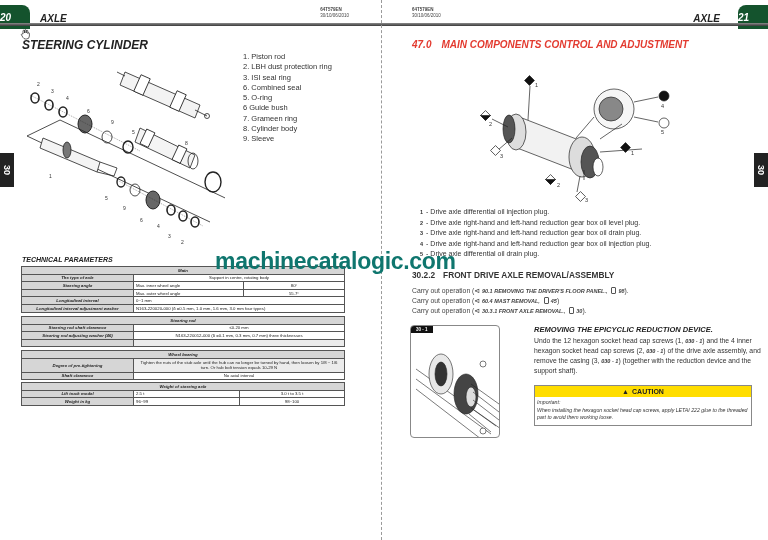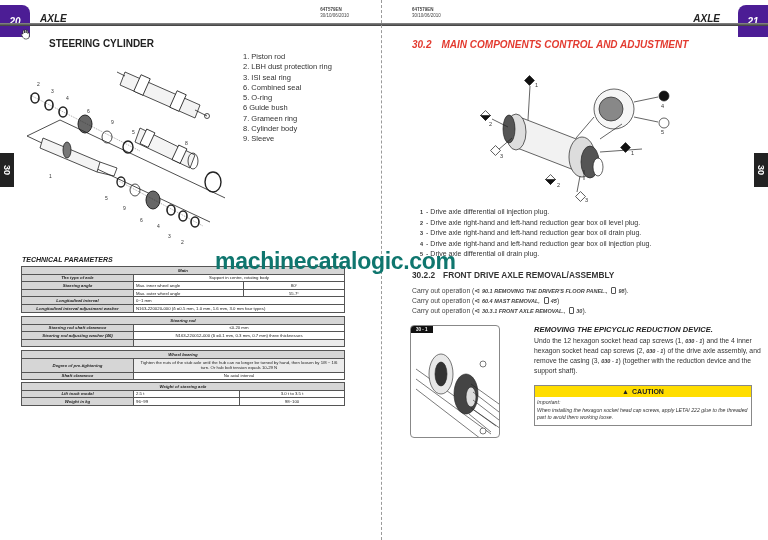--- a/index.html
+++ b/index.html
@@ -9,40 +9,40 @@
   .page { position: absolute; top: 0; height: 540px; width: 384px; background: #fff; }
   .page-left { left: 0; }
   .page-right { left: 384px; }
 
   .divider { position: absolute; left: 381px; top: 0; height: 540px; width: 0; border-left: 1px dashed #9a9a9a; }
 
   
   .hdr-line { position: absolute; top: 23px; height: 3px; background: linear-gradient(to bottom, #8a8a8a, #3a3a3a); }
   .page-left .hdr-line { left: 0; width: 384px; }
   .page-right .hdr-line { left: 0; width: 384px; }
-  .pg-tab { position: absolute; top: 5px; width: 30px; height: 32px; background: #4c1d95; color: #fff; font-weight: bold; font-style: italic; font-size: 10px; display: flex; align-items: center; justify-content: center; }
+  .pg-tab { position: absolute; top: 5px; width: 30px; height: 24px; background: #14532d; color: #fff; font-weight: bold; font-style: italic; font-size: 10px; display: flex; align-items: center; justify-content: flex-start; }
   .page-left .pg-tab { left: 0; border-top-right-radius: 8px; }
   .page-right .pg-tab { right: 0; border-top-left-radius: 8px; }
   .hdr-title { position: absolute; top: 13px; font-weight: bold; font-style: italic; font-size: 10px; color: #222; }
   .page-left .hdr-title { left: 40px; }
   .page-right .hdr-title { right: 48px; }
   .docref { position: absolute; top: 7px; font-size: 4.5px; line-height: 6px; color: #444; }
   .page-left .docref { right: 35px; text-align: left; }
   .page-right .docref { left: 28px; }
   .docref b { display: block; font-weight: bold; }
 
   
   .ch-tab { position: absolute; top: 153px; width: 14px; height: 34px; background: #222; color: #fff; font-weight: bold; font-size: 9px; display: flex; align-items: center; justify-content: center; }
   .ch-tab span { transform: rotate(90deg); display: block; }
   .page-left .ch-tab { left: 0; }
   .page-right .ch-tab { right: 0; }
 
   
   .hand-icon { position: absolute; left: 20px; top: 28px; width: 12px; height: 12px; }
-  .sec-title-left { position: absolute; left: 22px; top: 38px; font-weight: bold; font-size: 10px; color: #222; margin-left: 27px; }
+  .sec-title-left { position: absolute; left: 22px; top: 38px; font-weight: bold; font-style: italic; font-size: 12px; color: #222; }
   .diagram-left { position: absolute; left: 25px; top: 50px; width: 200px; height: 195px; }
   .parts-list { position: absolute; left: 243px; top: 52px; font-size: 7.5px; line-height: 10.3px; color: #333; list-style: none; }
 
   .tp-title { position: absolute; left: 22px; top: 256px; font-weight: bold; font-style: italic; font-size: 7px; color: #222; }
   .tp-table { position: absolute; left: 21px; width: 324px; border-collapse: collapse; font-size: 4.3px; }
   .tp-table td { border: 0.8px solid #555; height: 7.6px; padding: 0 2px; vertical-align: middle; }
   .tp-table td.lbl { background: #d6d6d6; font-weight: bold; font-style: italic; text-align: center; width: 112px; color: #222; }
   .tp-table td.hd { background: #d6d6d6; font-weight: bold; font-style: italic; text-align: center; }
   .tp-table td.c { text-align: center; }
   .tp-table td.gr { background: #ececec; }
@@ -268,21 +268,21 @@
   <div class="pg-tab">
       <span>21</span>
     </div>
   <div class="hdr-line"></div>
 
   <div class="ch-tab">
       <span>30</span>
     </div>
 
   <div class="h2">
-    <span class="num">30.2</span><span>MAIN COMPONENTS CONTROL AND ADJUSTMENT</span>
+    <span class="num">47.0</span><span>MAIN COMPONENTS CONTROL AND ADJUSTMENT</span>
   </div>
 
   <svg class="diagram-right" viewBox="0 0 290 130">
     <g stroke="#222" stroke-width="0.7" fill="none">
 
       <path d="M118 46 L180 70 L170 98 L108 74 Z" fill="#f2f2f2"></path>
       <ellipse cx="112" cy="60" rx="10" ry="18" fill="#ddd"></ellipse>
       <ellipse cx="105" cy="57" rx="6" ry="14" fill="#555"></ellipse>
       <ellipse cx="178" cy="85" rx="13" ry="20" fill="#ddd"></ellipse>
       <ellipse cx="186" cy="90" rx="9" ry="16" fill="#555"></ellipse>

